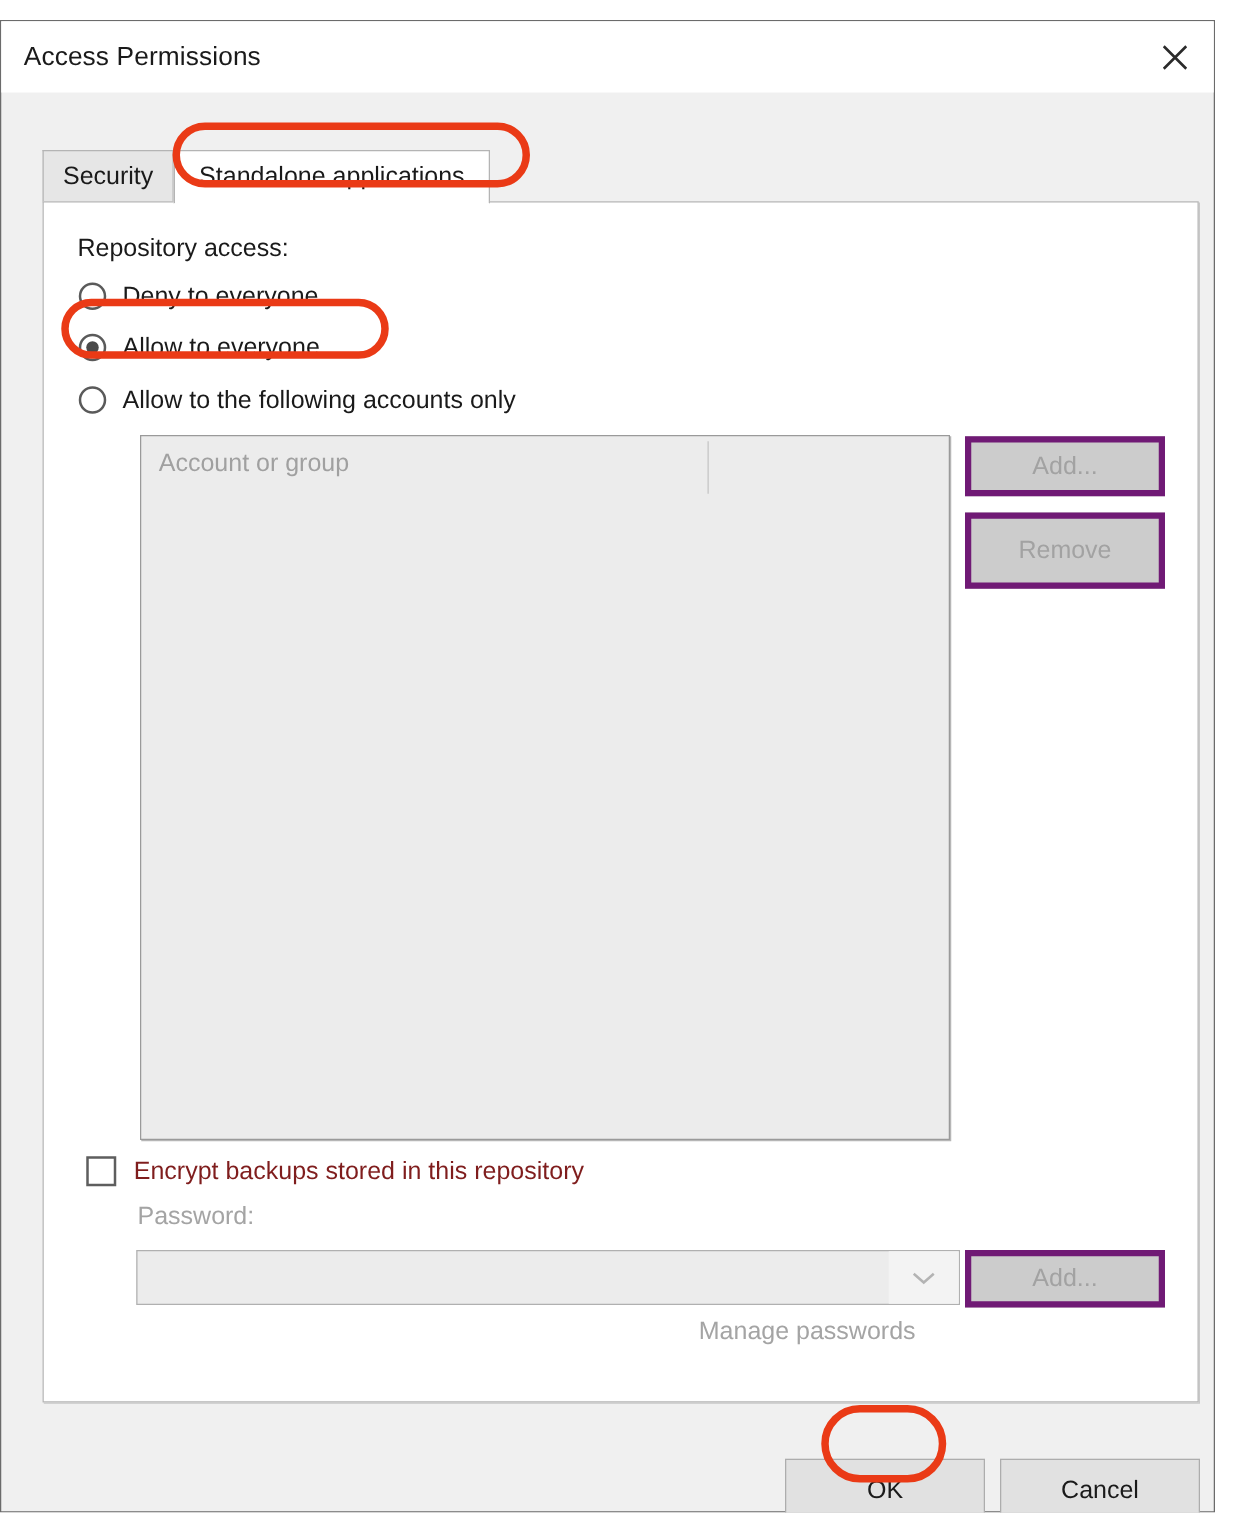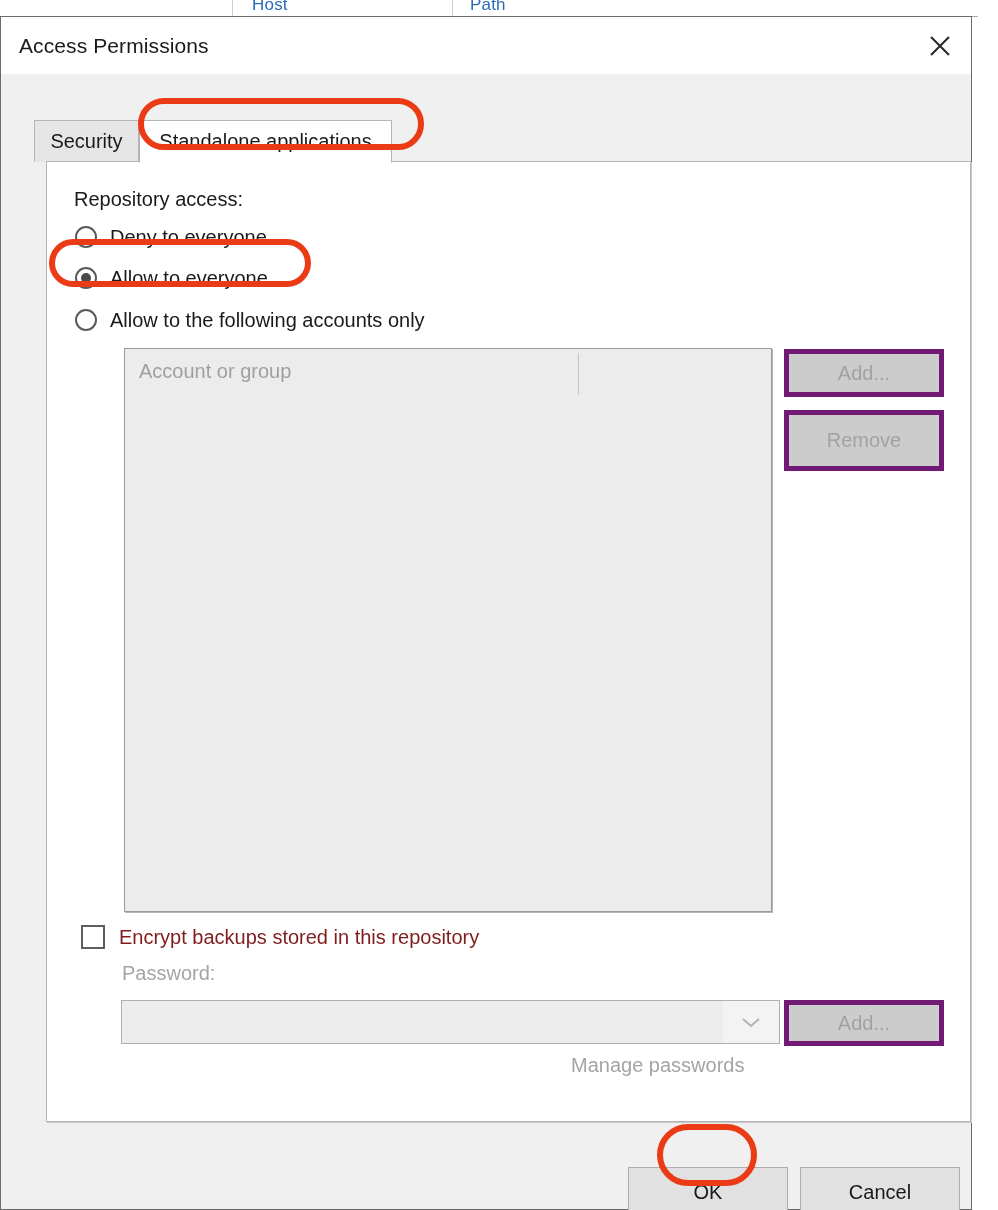--- a/index.html
+++ b/index.html
@@ -124,21 +124,21 @@
     width: 253px;
     background: #ffffff;
     border: 1px solid #b4b4b4;
     border-bottom: 1px solid #ffffff;
     height: 43px;
     z-index: 3;
   }
 
   #tabpanel {
     position: absolute;
-    left: 45px; top: 144px;
+    left: 33px; top: 144px;
     width: 925px;
     height: 961px;
     background: #ffffff;
     border: 1px solid #b4b4b4;
     box-sizing: border-box;
     box-shadow: 1px 1px 0 0 #c8c8c8;
   }
 
   .section-label {
     position: absolute;
@@ -348,26 +348,20 @@
     z-index: 50;
   }
   #annot-tab       { left: 138px; top: 98px;  width: 286px; height: 52px; }
   #annot-radio     { left: 49px;  top: 239px; width: 262px; height: 48px; }
   #annot-ok        { left: 657px; top: 1124px; width: 100px; height: 62px; }
 </style>
 </head>
 <body>
 
 <div id="bg-window">
-  <div id="bg-colheaders">
-    <div class="bg-colsep" id="bg-sep1"></div>
-    <div class="bg-colsep" id="bg-sep2"></div>
-    <div class="bg-colhdr" id="bg-colhdr-host">Host</div>
-    <div class="bg-colhdr" id="bg-colhdr-path">Path</div>
-  </div>
   <div id="bg-right-strip">
     
     
     
     
     
     
   </div>
 </div>
 

